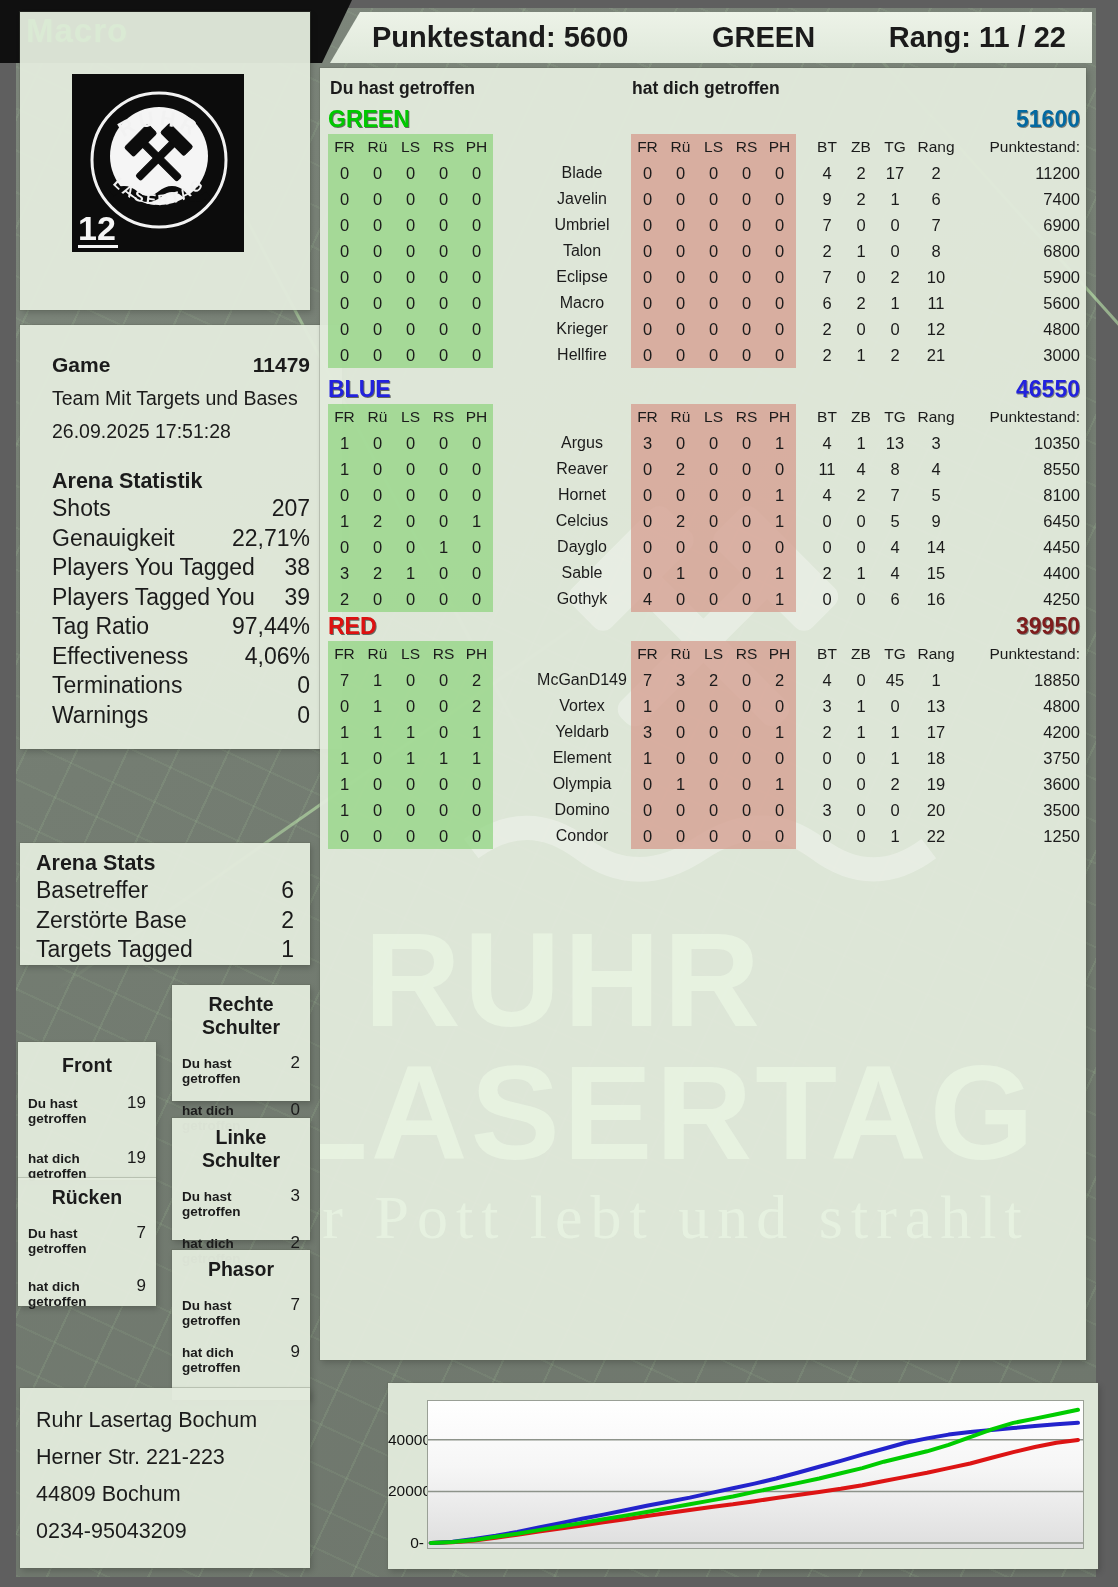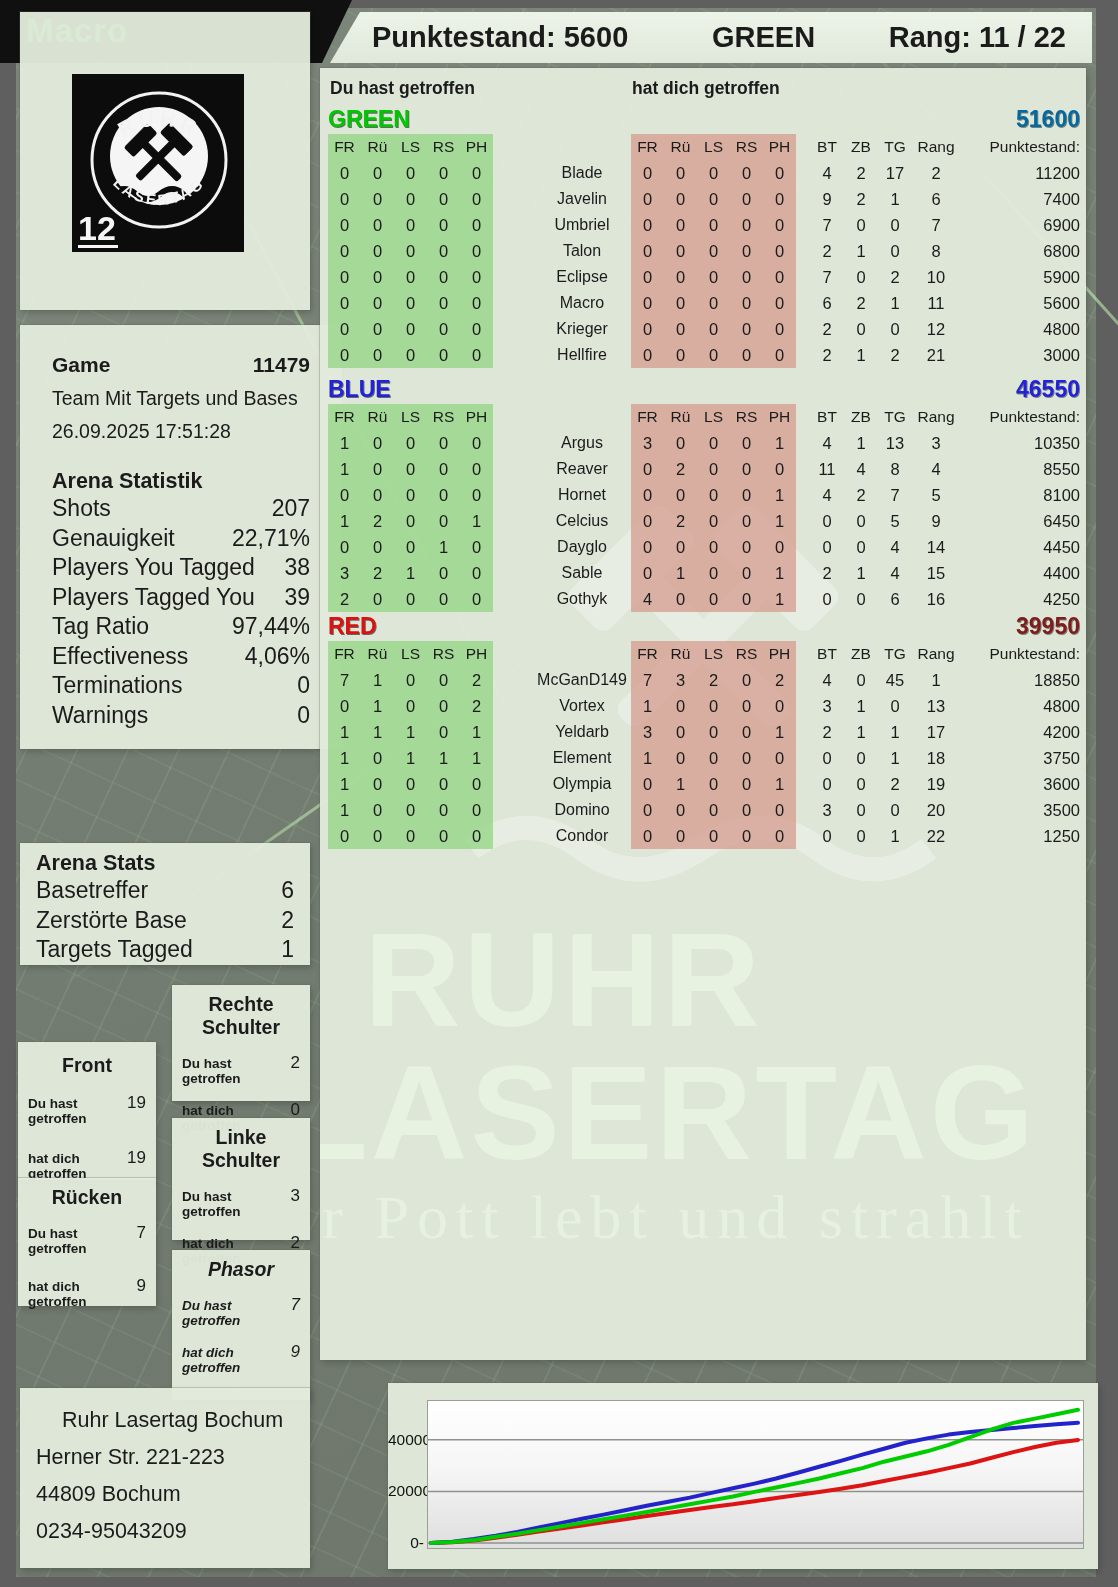--- a/index.html
+++ b/index.html
@@ -62,21 +62,21 @@
   
   .zone{position:absolute;background:rgba(226,234,220,0.96);box-shadow:0 0 0 1px rgba(90,100,85,0.25),2px 3px 6px rgba(0,0,0,0.18);padding:8px 10px;box-sizing:border-box;}
   .zone-title{font-size:19.5px;font-weight:bold;text-align:center;}
   .zone-row{display:flex;justify-content:space-between;align-items:baseline;margin-top:14px;}
   .zone-label{font-size:13.5px;font-weight:bold;}
   .zone-val{font-size:17px;}
 
   
   .addr-panel{left:20px;top:1388px;width:290px;height:180px;}
   .addr-line{font-size:21.5px;margin-top:12px;}
-  .addr-line:first-child{margin-top:8px;margin-left:26px;}
+  .addr-line:first-child{margin-top:8px;}
 
   
   .main-panel{left:320px;top:68px;width:766px;height:1292px;overflow:hidden;}
   .col-head{position:absolute;font-size:17.5px;font-weight:bold;top:10px;}
   .col-head.left{left:10px;}
   .col-head.right{left:312px;}
   .teams-wrap{position:absolute;left:8px;top:38px;width:752px;}
   .team-sec{position:absolute;left:0;width:752px;}
   .team-title{display:flex;justify-content:space-between;height:26px;}
   .team-name{font-size:23px;font-weight:bold;text-shadow:1px 1px 0 rgba(0,0,0,0.55);}
@@ -262,21 +262,21 @@
   <div class="zone-title">Rücken</div>
   <div class="zone-row" style="margin-top:14px;">
       <span class="zone-label">Du hast getroffen</span>
       <span class="zone-val">7</span>
     </div>
   <div class="zone-row" style="margin-top:20px;">
       <span class="zone-label">hat dich getroffen</span>
       <span class="zone-val">9</span>
     </div>
 </div>
-<div class="zone" style="left:172px;top:1250px;width:138px;height:150px;font-style:italic;">
+<div class="zone" style="left:172px;top:1250px;width:138px;height:150px;">
   <div class="zone-title">Phasor</div>
   <div class="zone-row">
       <span class="zone-label">Du hast getroffen</span>
       <span class="zone-val">7</span>
     </div>
   <div class="zone-row">
       <span class="zone-label">hat dich getroffen</span>
       <span class="zone-val">9</span>
     </div>
 </div>

